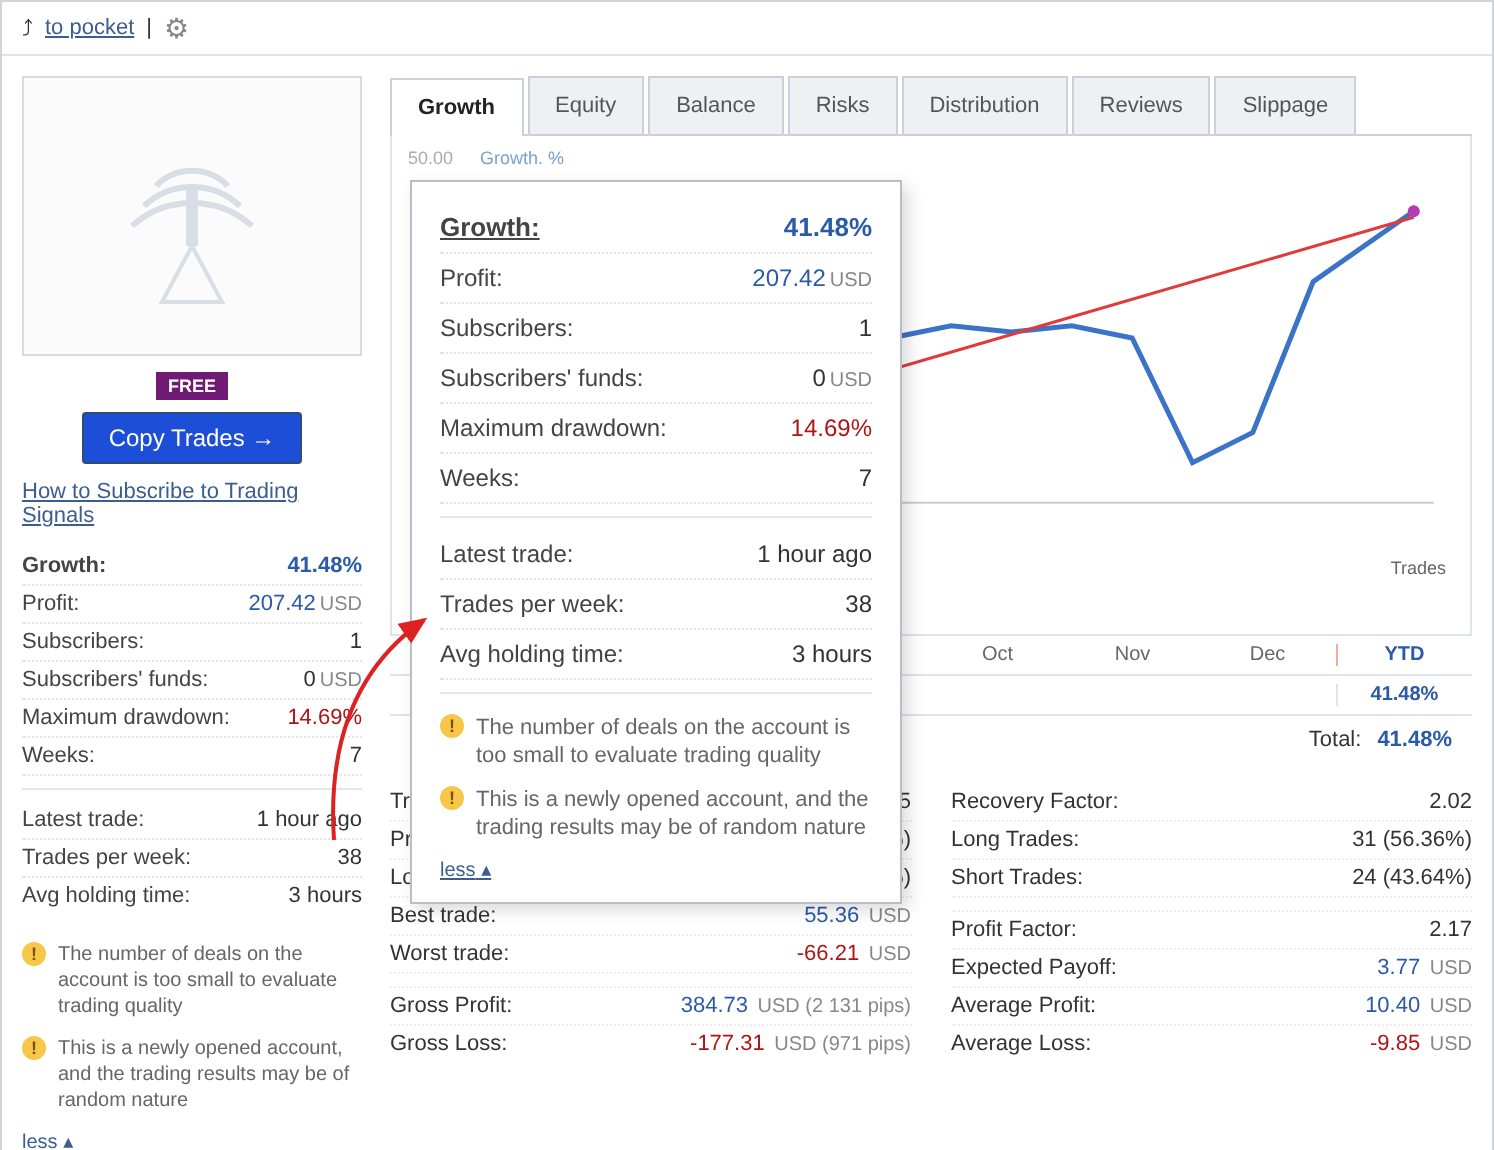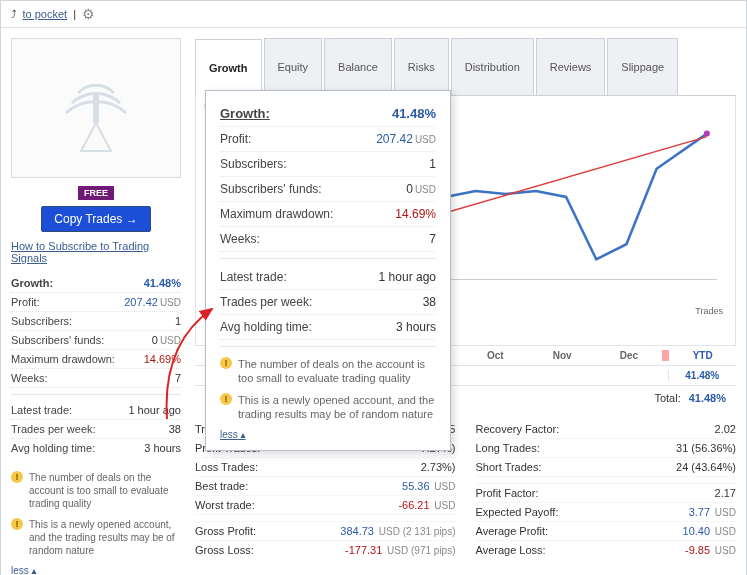--- a/index.html
+++ b/index.html
@@ -28,29 +28,29 @@
 .blue-val { color:#2a5aa8; }
 .red-val { color:#b01414; }
 .usd { color:#888; font-size:10px; margin-left:2px; }
 .divider { height:1px; background:#e3e6ea; margin:6px 0; }
 .left-center { text-align:center; }
 .warnings { margin-top:10px; }
 .warn { display:flex; gap:6px; padding:4px 0; font-size:10px; color:#666; line-height:13px; }
 .warn-ico { width:12px; height:12px; background:#f6c749; border-radius:50%; display:flex; align-items:center; justify-content:center; font-size:9px; font-weight:bold; color:#7a5200; flex-shrink:0; }
 .less-link { font-size:10px; margin-top:4px; display:inline-block; color:#3b5d8f; }
 .tabs { display:flex; border-bottom:1px solid #ccd1d9; }
-.tab { padding:22px 13px; background:#eef0f3; border:1px solid #ccd1d9; border-bottom:none; margin-right:2px; font-size:11px; color:#555; cursor:pointer; }
+.tab { padding:8px 13px; background:#eef0f3; border:1px solid #ccd1d9; border-bottom:none; margin-right:2px; font-size:11px; color:#555; cursor:pointer; }
 .tab.active { background:#fff; font-weight:bold; color:#222; position:relative; top:1px; }
 .chart-area { border:1px solid #e0e3e8; border-top:none; padding:8px; position:relative; height:250px; }
 svg.chart { width:100%; height:200px; }
 .x-labels { display:flex; justify-content:flex-start; font-size:9px; color:#777; padding:0 20px 0 36px;margin-top:44px; }
 .trades-lbl { font-size:9px; color:#666; text-align:right; padding-right:4px; }
 .months-row { display:flex; font-size:10px; color:#666; border-bottom:1px solid #e0e3e8; padding:4px 0; }
-.months-row > div { flex:1; text-align:center;font-weight:bold; }
-.months-row .ytd { font-weight:bold; color:#2a5aa8; border-left:7px solid #fca5a5; }
+.months-row > div { flex:1; text-align:center; }
+.months-row .ytd { font-weight:bold; color:#2a5aa8; border-left:1px solid #fca5a5; }
 .vals-row { display:flex; font-size:10px; padding:4px 0; }
 .vals-row > div { flex:1; text-align:center; color:#2a5aa8; }
 .vals-row .ytd { font-weight:bold; border-left:1px solid #e0e3e8; }
 .total-row { text-align:right; padding:6px 10px; font-size:11px; border-top:1px solid #e0e3e8; }
 .total-row .tot-v { color:#2a5aa8; font-weight:bold; margin-left:8px; }
 .detail-grid { display:flex; gap:20px; margin-top:10px; font-size:11px; }
 .detail-col { flex:1; }
 .detail-row { display:flex; justify-content:space-between; padding:3px 0; border-bottom:1px dotted #eee; }
 .detail-row:last-child { border-bottom:none; }
 .pos-val { color:#2a5aa8; }

